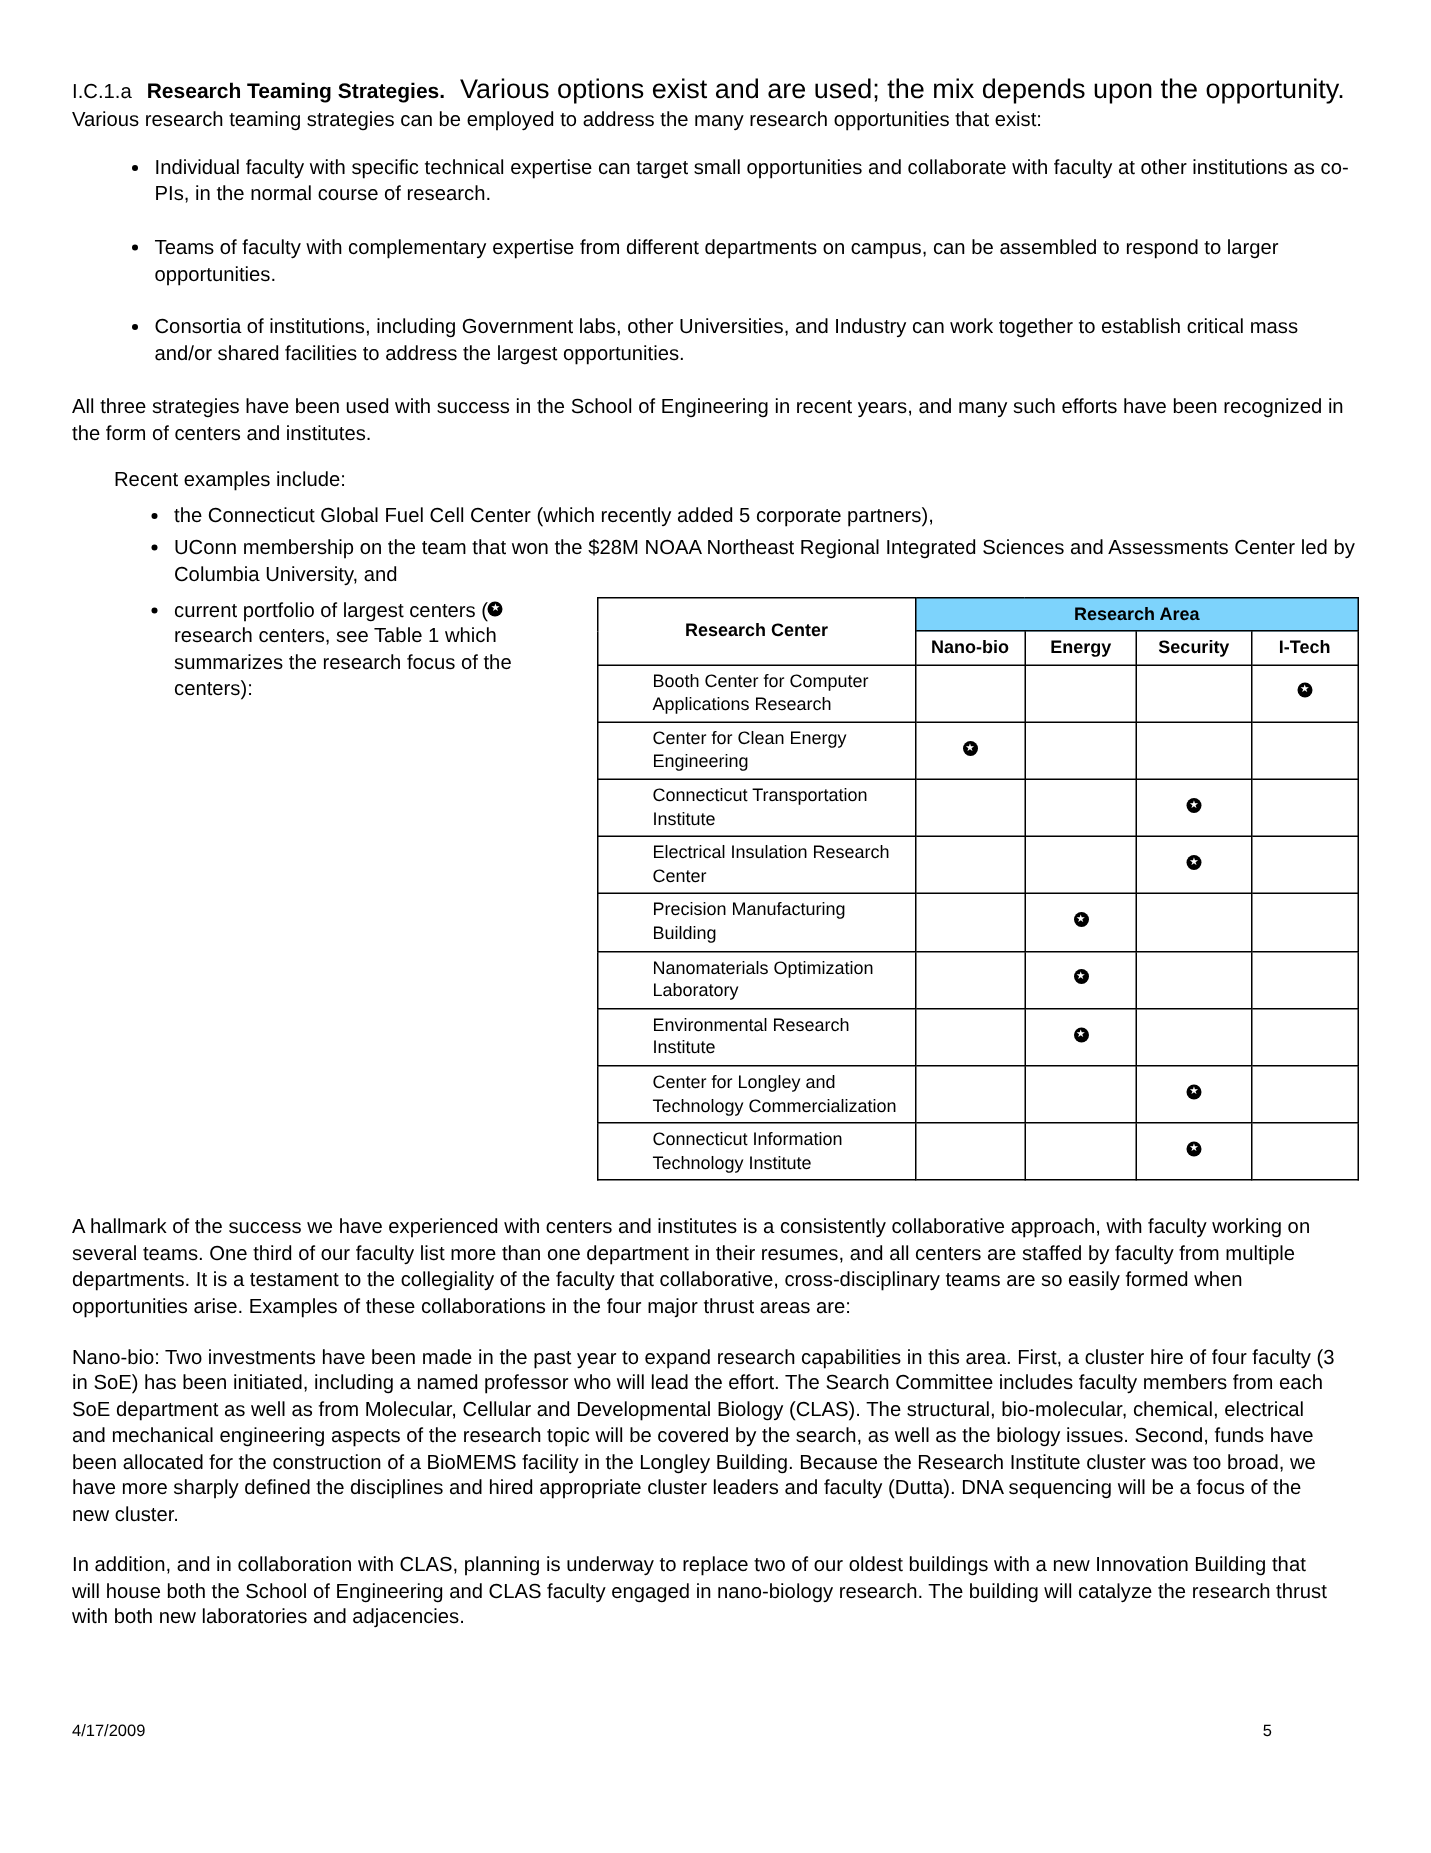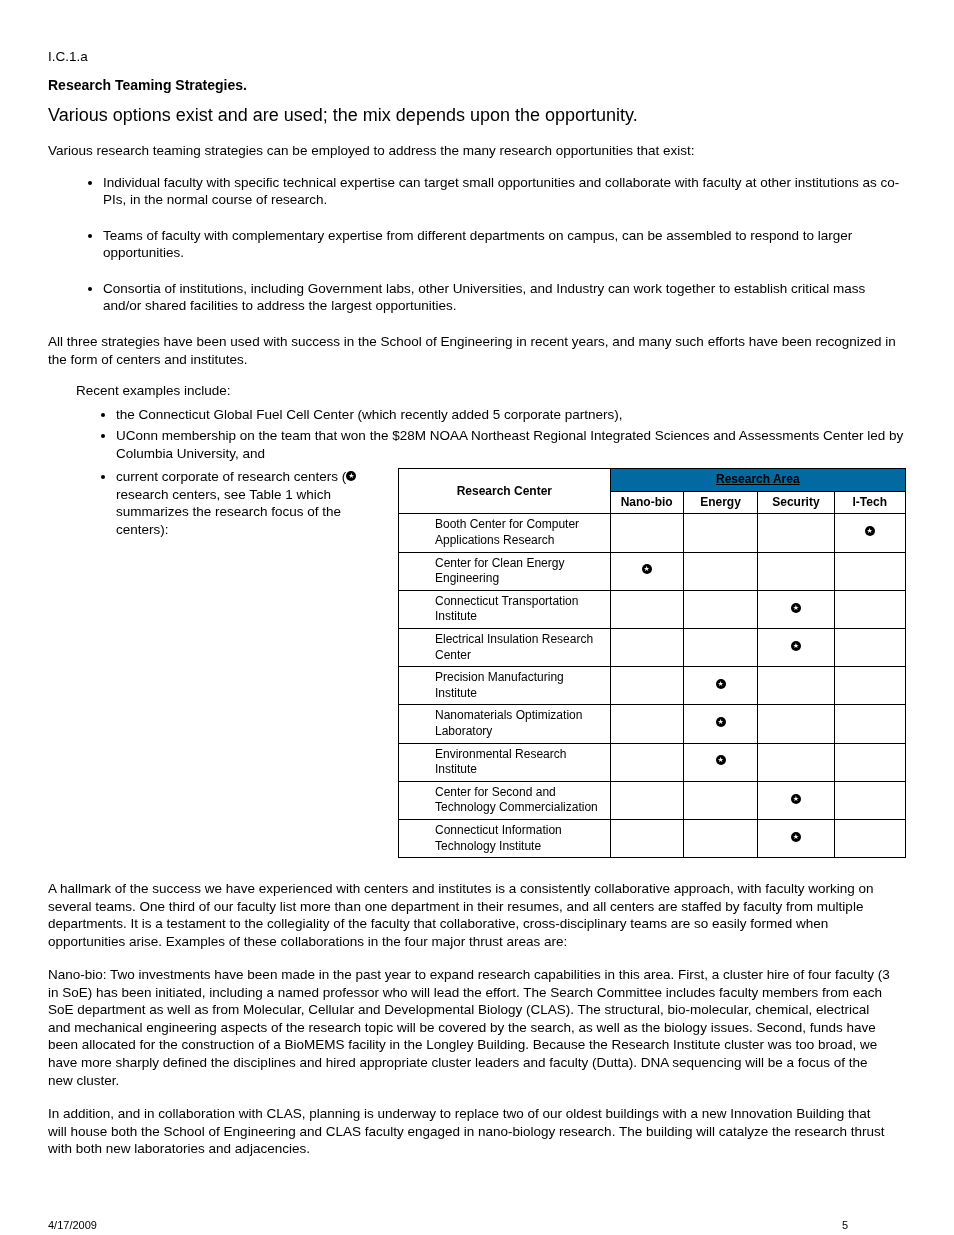--- a/index.html
+++ b/index.html
@@ -16,22 +16,21 @@
     padding: 48px 48px 60px 48px;
     box-sizing: border-box;
   }
   .section-id {
     font-size: 13.5px;
   }
   .section-topline {
     display: flex;
     align-items: baseline;
     gap: 10px;
-    margin-bottom: 15px;
-    flex-direction: column;
+    margin-bottom: 0;
   }
   .section-title {
     font-size: 14px;
     font-weight: bold;
     flex: 0 0 auto;
   }
   .section-subtitle {
     font-size: 18px;
   }
   p.bodytext {
@@ -78,22 +77,21 @@
   }
   table.matrix td.label {
     text-align: left;
     padding-left: 36px;
   }
   table.matrix td.mark {
     text-align: center;
     width: 68px;
   }
   .yellow {
-    background: #0369a1;
-    text-decoration: underline;
+    background: #7dd3fc;
   }
   .star {
     display: inline-block;
     width: 10px;
     height: 10px;
     border-radius: 50%;
     background: #000;
     position: relative;
   }
   .star::after {
@@ -145,21 +143,21 @@
 <p class="bodytext">All three strategies have been used with success in the School of Engineering in recent years, and many such efforts have been recognized in the form of centers and institutes.</p>
 
 <div style="padding-left:28px;">
   <p class="bodytext" style="margin-bottom:4px;">Recent examples include:</p>
   <ul class="inner">
     <li>the Connecticut Global Fuel Cell Center (which recently added 5 corporate partners),</li>
     <li>UConn membership on the team that won the $28M NOAA Northeast Regional Integrated Sciences and Assessments Center led by Columbia University, and</li>
     <li>
       <div class="portfolio-block">
         <div class="portfolio-left-text">
-          <span>current corporate of research centers (</span><span class="star"></span><span> research centers, see Table 1 which summarizes the research focus of the centers):</span>
+          <span>current portfolio of largest centers (</span><span class="star"></span><span> research centers, see Table 1 which summarizes the research focus of the centers):</span>
         </div>
         <table class="matrix">
           <thead>
             <tr>
               <th rowspan="2" style="width:220px;">Research Center</th>
               <th colspan="4" class="yellow">Research Area</th>
             </tr>
             <tr>
               <th>Nano-bio</th>
               <th>Energy</th>
@@ -190,42 +188,42 @@
                 <td class="mark"></td>
               </tr>
               <tr>
                 <td class="label">Electrical Insulation Research Center</td>
                 <td class="mark"></td>
                 <td class="mark"></td>
                 <td class="mark"><span class="star"></span></td>
                 <td class="mark"></td>
               </tr>
               <tr>
-                <td class="label">Precision Manufacturing Institute</td>
+                <td class="label">Precision Manufacturing Building</td>
                 <td class="mark"></td>
                 <td class="mark"><span class="star"></span></td>
                 <td class="mark"></td>
                 <td class="mark"></td>
               </tr>
               <tr>
                 <td class="label">Nanomaterials Optimization Laboratory</td>
                 <td class="mark"></td>
                 <td class="mark"><span class="star"></span></td>
                 <td class="mark"></td>
                 <td class="mark"></td>
               </tr>
               <tr>
                 <td class="label">Environmental Research Institute</td>
                 <td class="mark"></td>
                 <td class="mark"><span class="star"></span></td>
                 <td class="mark"></td>
                 <td class="mark"></td>
               </tr>
               <tr>
-                <td class="label">Center for Second and Technology Commercialization</td>
+                <td class="label">Center for Longley and Technology Commercialization</td>
                 <td class="mark"></td>
                 <td class="mark"></td>
                 <td class="mark"><span class="star"></span></td>
                 <td class="mark"></td>
               </tr>
               <tr>
                 <td class="label">Connecticut Information Technology Institute</td>
                 <td class="mark"></td>
                 <td class="mark"></td>
                 <td class="mark"><span class="star"></span></td>

